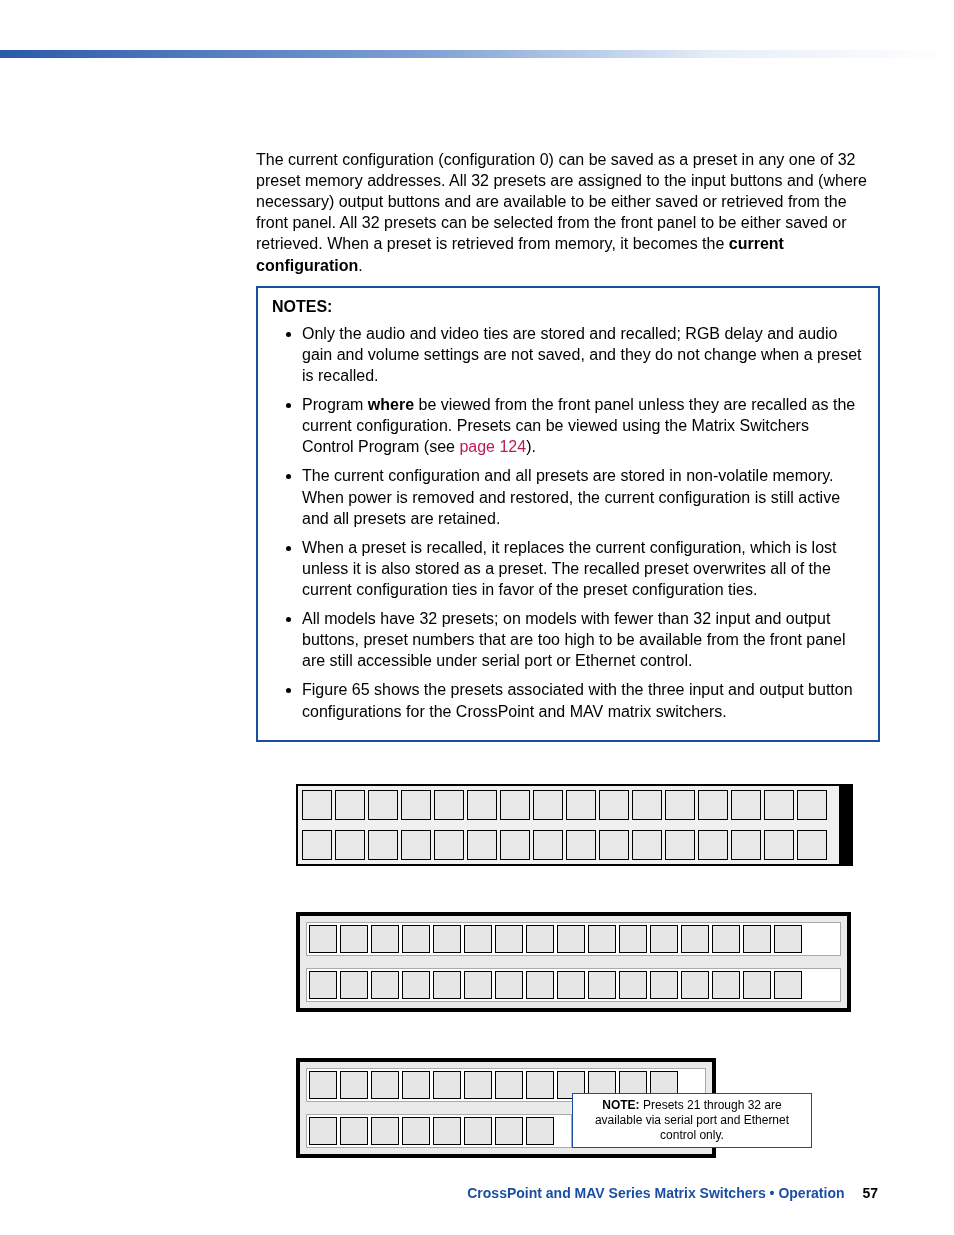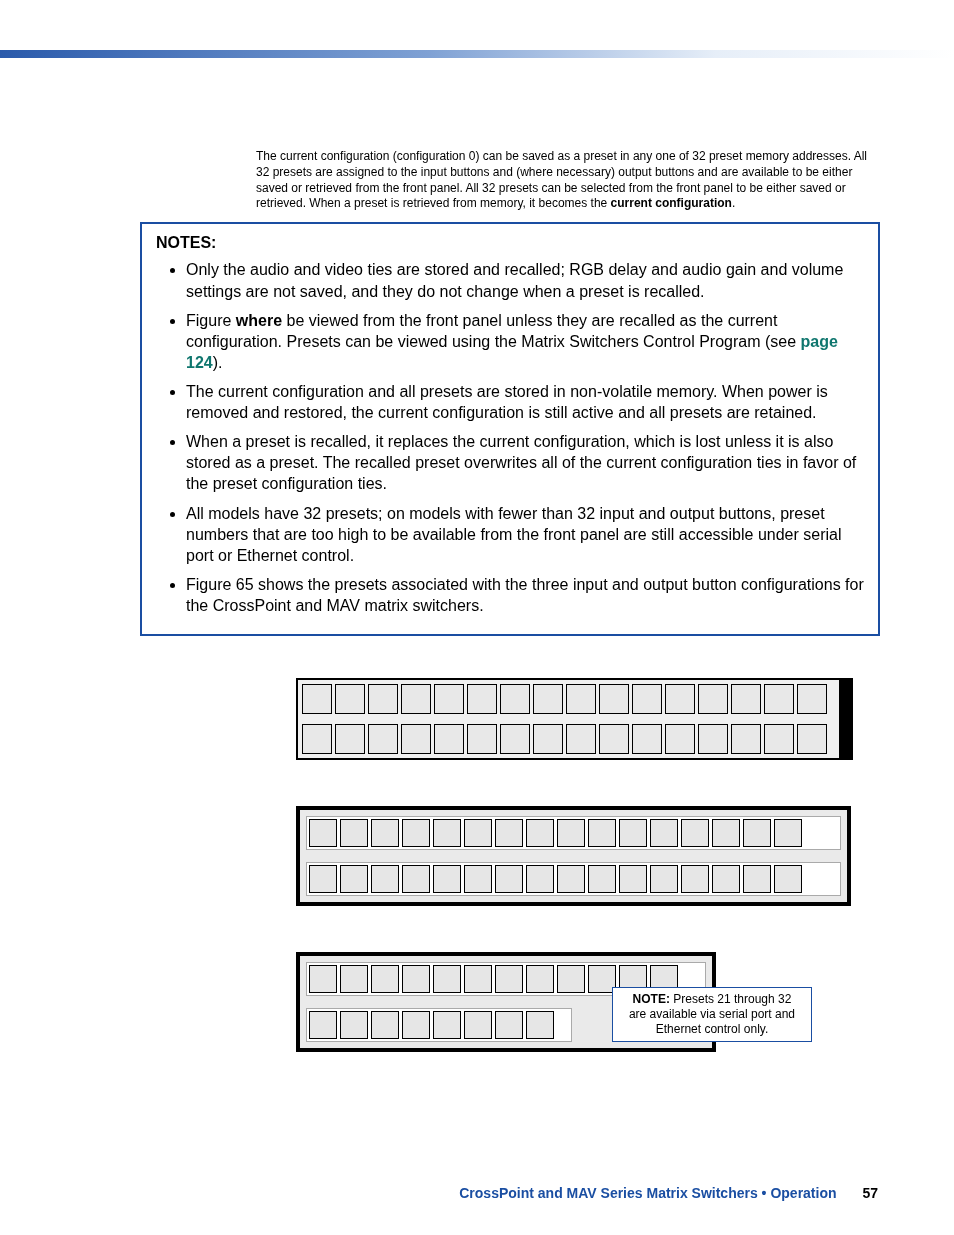--- a/index.html
+++ b/index.html
@@ -30,45 +30,46 @@
     width: 740px;
   }
   h2.section-title {
     color: #1a4ea2;
     font-size: 22px;
     font-weight: bold;
     margin: 0 0 14px 0;
   }
   .intro {
     margin-left: 116px;
-    font-size: 12px;
+    font-size: 16px;
     line-height: 1.32;
     margin-bottom: 10px;
     margin-top: 41px;
   }
   .intro b { font-weight: bold; }
   .notes-box {
     border: 2px solid #1a4ea2;
+    margin-left: 116px;
     padding: 8px 14px 10px 14px;
     font-size: 16px;
     line-height: 1.32;
     box-sizing: border-box;
   }
   .notes-title {
     font-weight: bold;
     margin-bottom: 6px;
   }
   .notes-box ul {
     margin: 0;
     padding-left: 30px;
   }
   .notes-box li {
     margin-bottom: 8px;
   }
-  .page-link { color: #0f766e; font-weight: bold; }
+  .page-link { color: #be185d; font-weight: normal; }
 
   .figures {
     margin-left: 156px;
     margin-top: 42px;
   }
   .panel {
     position: relative;
     margin-bottom: 46px;
   }
   .panel-frame {
@@ -118,21 +119,21 @@
   .panel-c .row.short .btn:nth-child(n+9) {  }
   .panel-c .note-inset {
     position: absolute;
     right: 6px;
     bottom: 6px;
     border: 1px solid #1a4ea2;
     background: #fff;
     padding: 4px 10px;
     font-size: 12px;
     line-height: 1.25;
-    width: 200px;
+    width: 240px;
     box-sizing: border-box;
     text-align: center;
   }
   .note-inset b { font-weight: bold; }
 
   .figure-caption {
     margin-top: 36px;
     margin-left: 116px;
     font-size: 15px;
     font-weight: bold;
@@ -140,40 +141,40 @@
   .figure-caption .fignum { color: #1a4ea2; margin-right: 18px; }
 
   .footer {
     position: absolute;
     bottom: 34px;
     right: 76px;
     font-size: 14px;
     font-weight: bold;
     color: #1a4ea2;
   }
-  .footer .pagenum { color: #000; margin-left: 22px; }
+  .footer .pagenum { color: #000; margin-left: 14px; }
 </style>
 </head>
 <body>
 
 <div class="page">
   <div class="top-accent"></div>
 
   <div class="content">
 
     <p class="intro">
       <span>The current configuration (configuration 0) can be saved as a preset in any one of 32 preset memory addresses. All 32 presets are assigned to the input buttons and (where necessary) output buttons and are available to be either saved or retrieved from the front panel. All 32 presets can be selected from the front panel to be either saved or retrieved. When a preset is retrieved from memory, it becomes the </span><b>current configuration</b><span>.</span>
     </p>
 
     <div class="notes-box">
       <div class="notes-title">NOTES:</div>
       <ul>
         <li><span>Only the audio and video ties are stored and recalled; RGB delay and audio gain and volume settings are not saved, and they do not change when a preset is recalled.</span></li>
         <li>
-          <span>Figure </span><b>where</b><span> be viewed from the front panel unless they are recalled as the current configuration. Presets can be viewed using the Matrix Switchers Control Program (see </span><span class="page-link">page 124</span><span>).</span>
+          <span>Program </span><b>where</b><span> be viewed from the front panel unless they are recalled as the current configuration. Presets can be viewed using the Matrix Switchers Control Program (see </span><span class="page-link">page 124</span><span>).</span>
         </li>
         <li><span>The current configuration and all presets are stored in non-volatile memory. When power is removed and restored, the current configuration is still active and all presets are retained.</span></li>
         <li><span>When a preset is recalled, it replaces the current configuration, which is lost unless it is also stored as a preset. The recalled preset overwrites all of the current configuration ties in favor of the preset configuration ties.</span></li>
         <li><span>All models have 32 presets; on models with fewer than 32 input and output buttons, preset numbers that are too high to be available from the front panel are still accessible under serial port or Ethernet control.</span></li>
         <li><span>Figure 65 shows the presets associated with the three input and output button configurations for the CrossPoint and MAV matrix switchers.</span></li>
       </ul>
     </div>
 
     <div class="figures">
 

